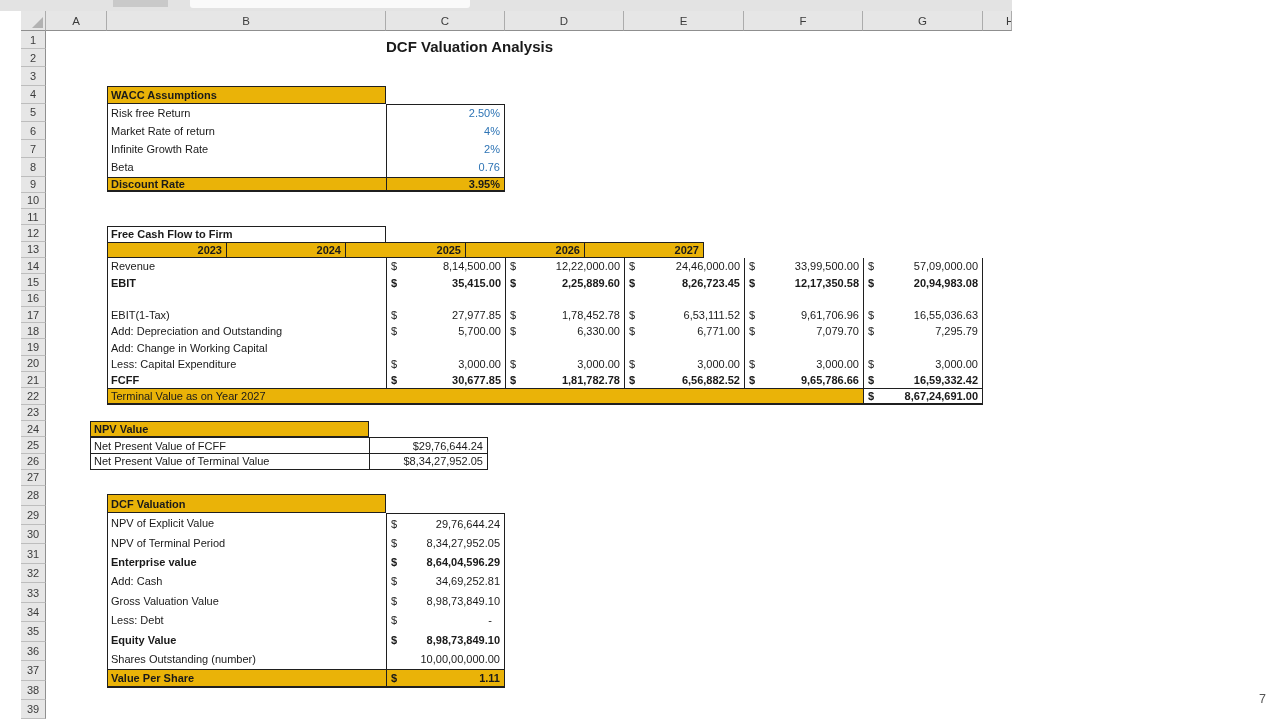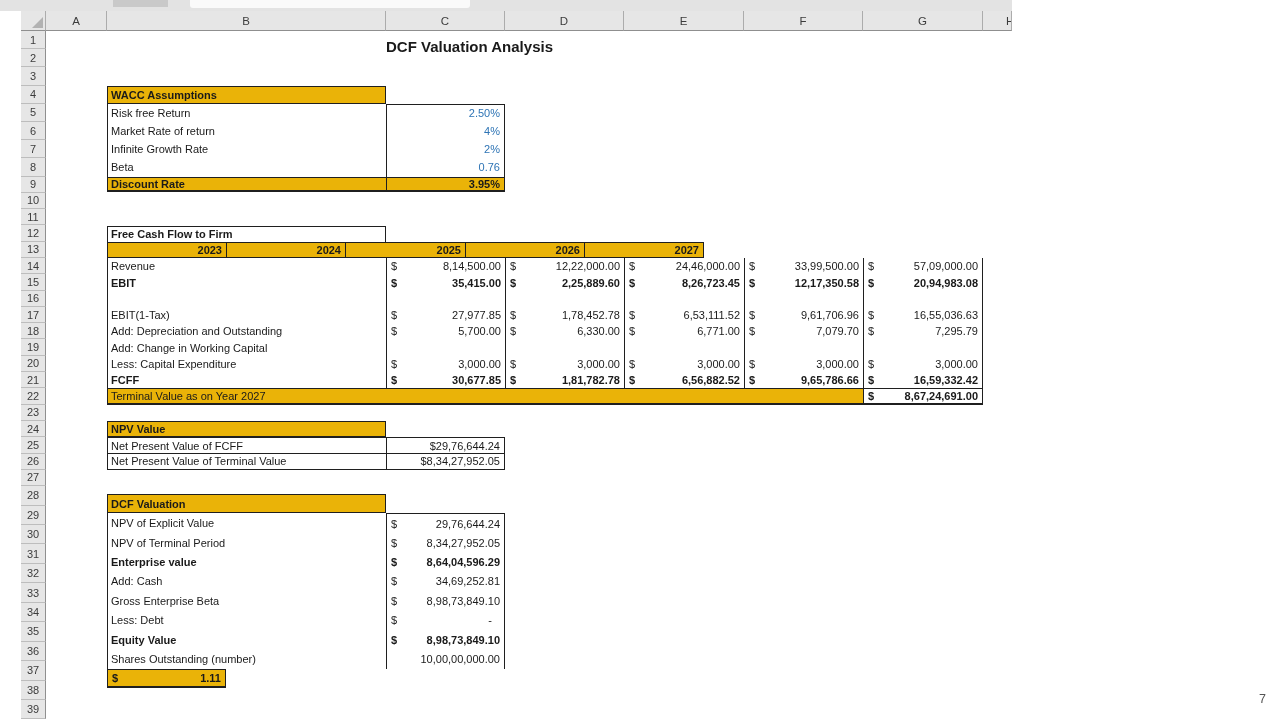--- a/index.html
+++ b/index.html
@@ -47,21 +47,21 @@
   .w-lbl { width:279px; } .w-val { width:119px; }
 
   
   #title { left:386px; top:38px; width:318px; height:18px; text-align:left;
            font-weight:bold; font-size:15px; line-height:18px; }
   #wacc { left:107px; top:85.6px; }
   #wacc .row { height:18.2px; }
   #wacc .row.total { height:16.3px;align-items:center; }
   #fcff { left:107px; top:225.5px; }
   #fcff .row { height:16.3px; }
-  #npv  { left:107px; top:421.1px; }
+  #npv  { left:90px; top:421.1px; }
   #npv .row { height:16.3px; }
   #dcf  { left:107px; top:494px; }
   #dcf .row { height:19.45px; }
 
   .yc1 { width:119px; } .yc2 { width:119px; } .yc3 { width:120px; } .yc4 { width:119px; } .yc5 { width:120px; }
   .term-lbl { width:756px; }
   .term-val { width:120px; background:#fff; }
 
   #pagenum { left:1242px; top:692px; width:24px; text-align:right; color:#555; font-size:12.5px; }
 </style>
@@ -407,21 +407,21 @@
         </div>
     </div>
     <div class="row">
       <div class="cell lbl w-lbl b-l">Add: Cash</div>
       <div class="cell acc w-val b-l b-r">
           <span>$</span>
           <span>34,69,252.81</span>
         </div>
     </div>
     <div class="row">
-      <div class="cell lbl w-lbl b-l">Gross Enterprise Beta</div>
+      <div class="cell lbl w-lbl b-l">Gross Valuation Value</div>
       <div class="cell acc w-val b-l b-r">
           <span>$</span>
           <span>8,98,73,849.10</span>
         </div>
     </div>
     <div class="row">
       <div class="cell lbl w-lbl b-l">Less: Debt</div>
       <div class="cell acc w-val b-l b-r" style="padding-right:12px">
           <span>$</span>
           <span>-</span>
@@ -432,20 +432,21 @@
       <div class="cell acc w-val b-l b-r">
           <span>$</span>
           <span>8,98,73,849.10</span>
         </div>
     </div>
     <div class="row">
       <div class="cell lbl w-lbl b-l">Shares Outstanding (number)</div>
       <div class="cell val w-val b-l b-r">10,00,00,000.00</div>
     </div>
     <div class="row bold">
+      <div class="cell lbl w-lbl fill b-l b-t b-b2">Value Per Share</div>
       <div class="cell acc w-val fill b-l b-r b-t b-b2">
           <span>$</span>
           <span>1.11</span>
         </div>
     </div>
   </div>
 
   <div id="pagenum" class="abs">7</div>
 
 </div>

